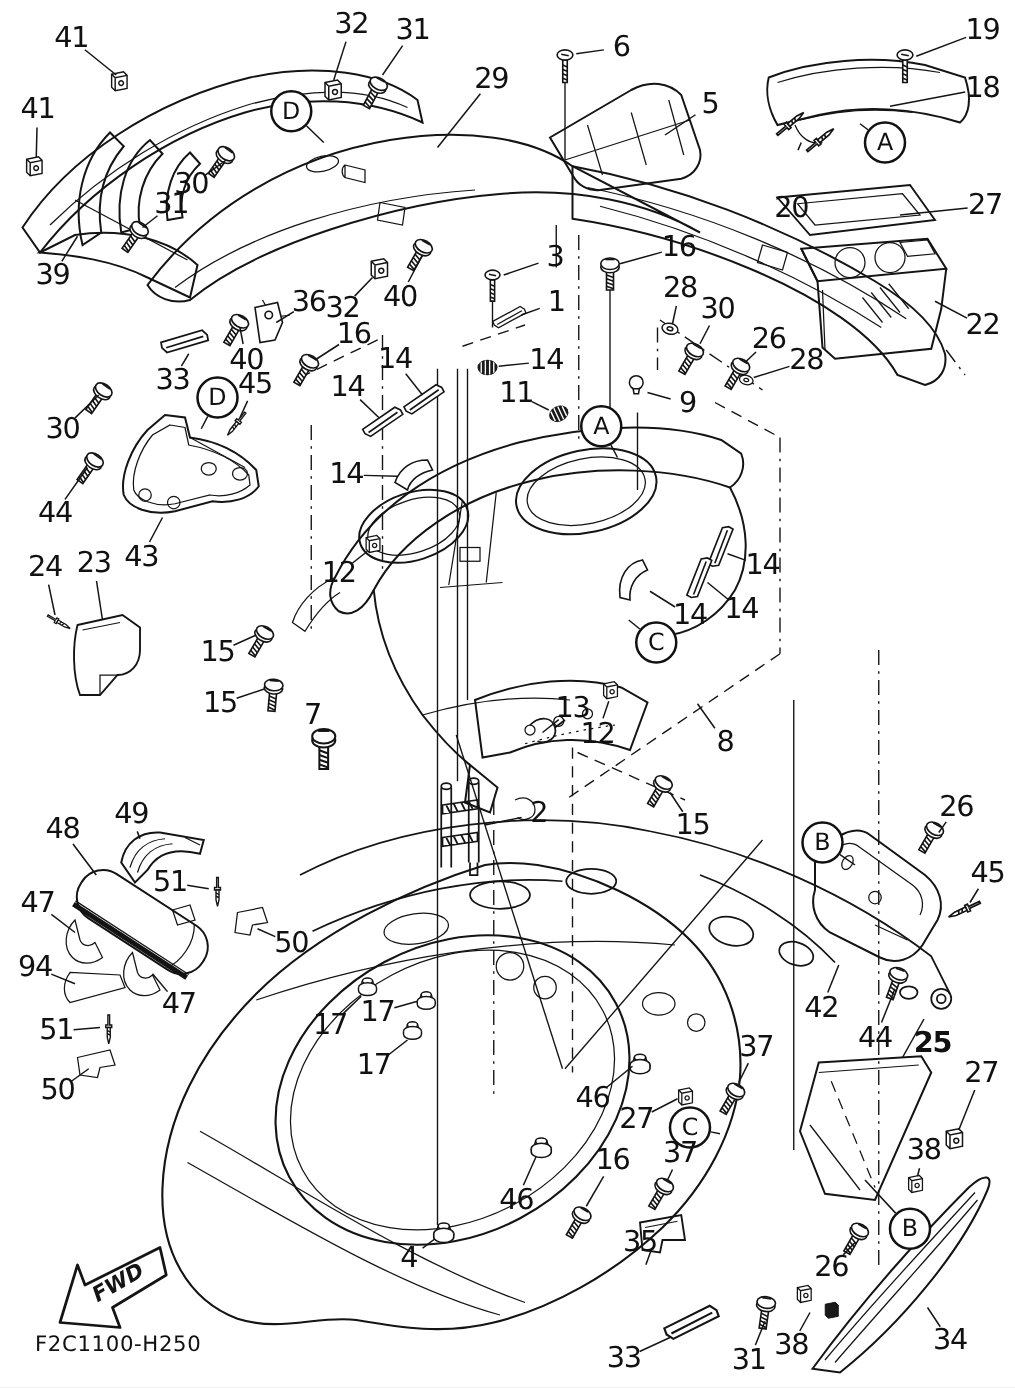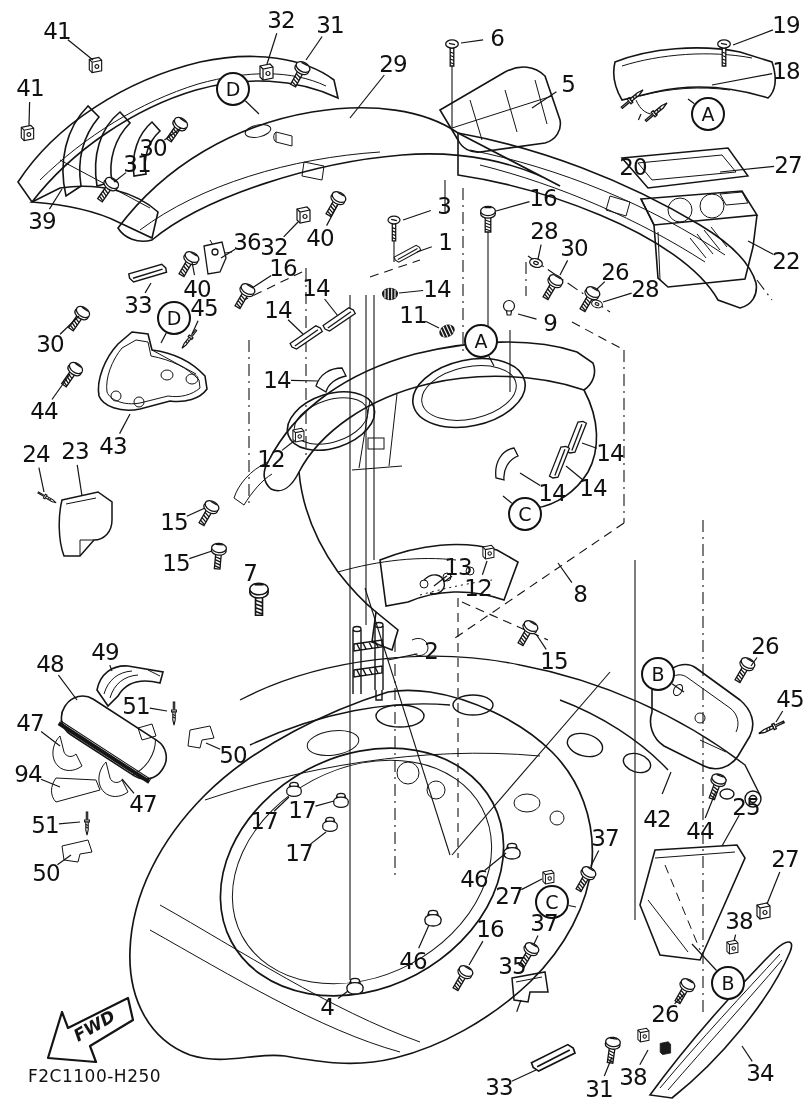--- a/index.html
+++ b/index.html
@@ -503,32 +503,32 @@
       <div class="callout" style="left: 552px; top: 493px;">14</div>
       <div class="callout circled" style="left: 525px; top: 514px;">C</div>
       <div class="callout" style="left: 458px; top: 567px; text-align: center;">13</div>
       <div class="callout" style="left: 478px; top: 588px;">12</div>
       <div class="callout" style="left: 580px; top: 594px;">8</div>
       <div class="callout" style="left: 431px; top: 651px;">2</div>
       <div class="callout" style="left: 554px; top: 661px;">15</div>
       <div class="callout circled" style="left: 658px; top: 674px;">B</div>
       <div class="callout" style="left: 765px; top: 646px;">26</div>
       <div class="callout" style="left: 790px; top: 699px;">45</div>
-      <div class="callout" style="left: 657px; top: 807px; margin-top: 12px;">42</div>
+      <div class="callout" style="left: 657px; top: 807px;">42</div>
       <div class="callout" style="left: 700px; top: 831px;">44</div>
-      <div class="callout" style="left: 746px; top: 807px;">25</div>
+      <div class="callout" style="left: 746px; top: 835px; font-weight: bold;">25</div>
       <div class="callout" style="left: 785px; top: 859px;">27</div>
       <div class="callout" style="left: 605px; top: 838px;">37</div>
       <div class="callout" style="left: 474px; top: 879px;">46</div>
       <div class="callout" style="left: 509px; top: 896px;">27</div>
       <div class="callout circled" style="left: 552px; top: 902px;">C</div>
       <div class="callout" style="left: 544px; top: 923px;">37</div>
       <div class="callout" style="left: 490px; top: 929px;">16</div>
       <div class="callout" style="left: 413px; top: 961px;">46</div>
-      <div class="callout" style="left: 512px; top: 966px;">35</div>
+      <div class="callout" style="left: 512px; top: 994px;">35</div>
       <div class="callout" style="left: 499px; top: 1087px;">33</div>
       <div class="callout" style="left: 599px; top: 1089px;">31</div>
       <div class="callout" style="left: 633px; top: 1077px;">38</div>
       <div class="callout" style="left: 665px; top: 1014px;">26</div>
       <div class="callout circled" style="left: 728px; top: 983px;">B</div>
       <div class="callout" style="left: 739px; top: 921px;">38</div>
       <div class="callout" style="left: 760px; top: 1073px;">34</div>
       <div class="callout" style="left: 327px; top: 1007px;">4</div>
       <div class="callout" style="left: 50px; top: 664px;">48</div>
       <div class="callout" style="left: 105px; top: 652px;">49</div>

